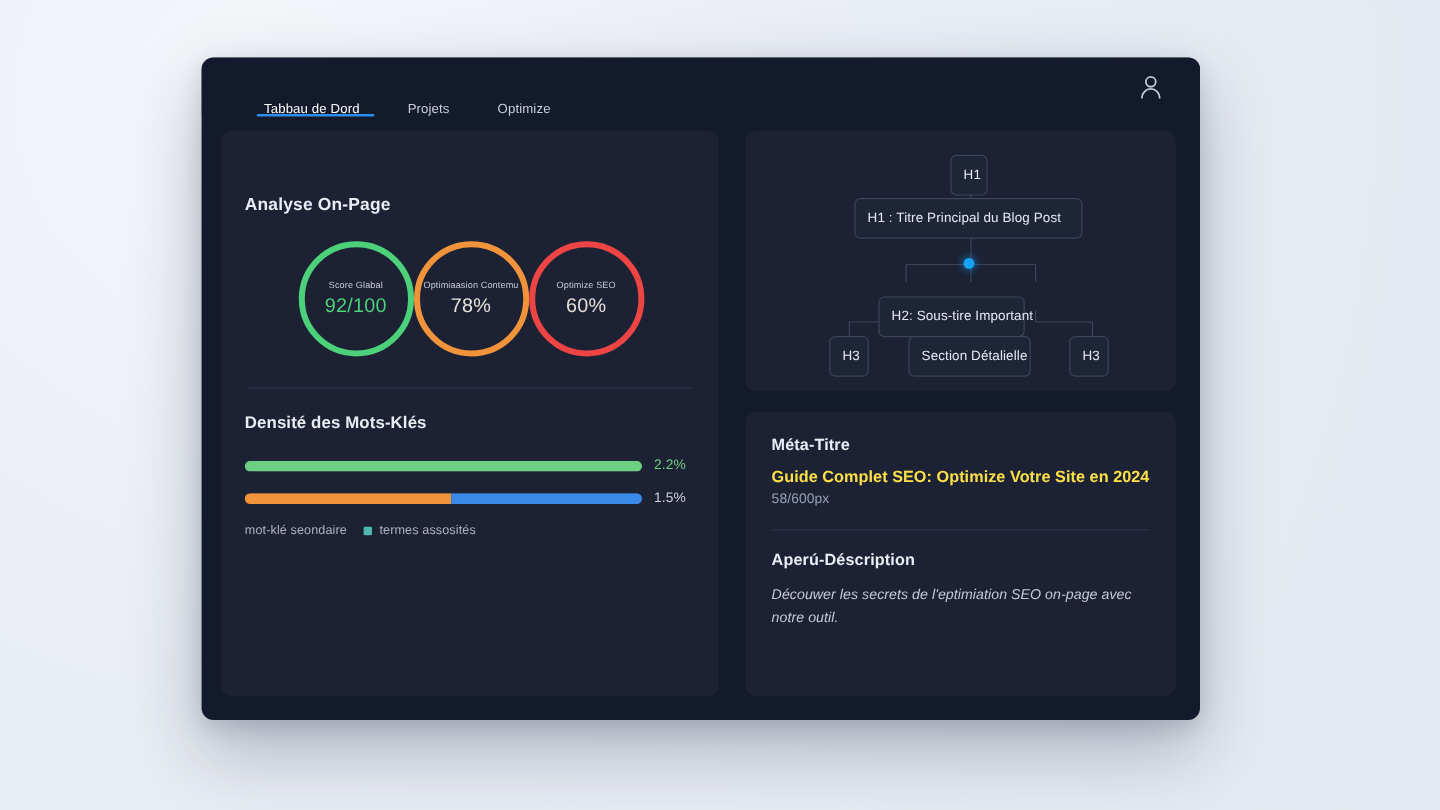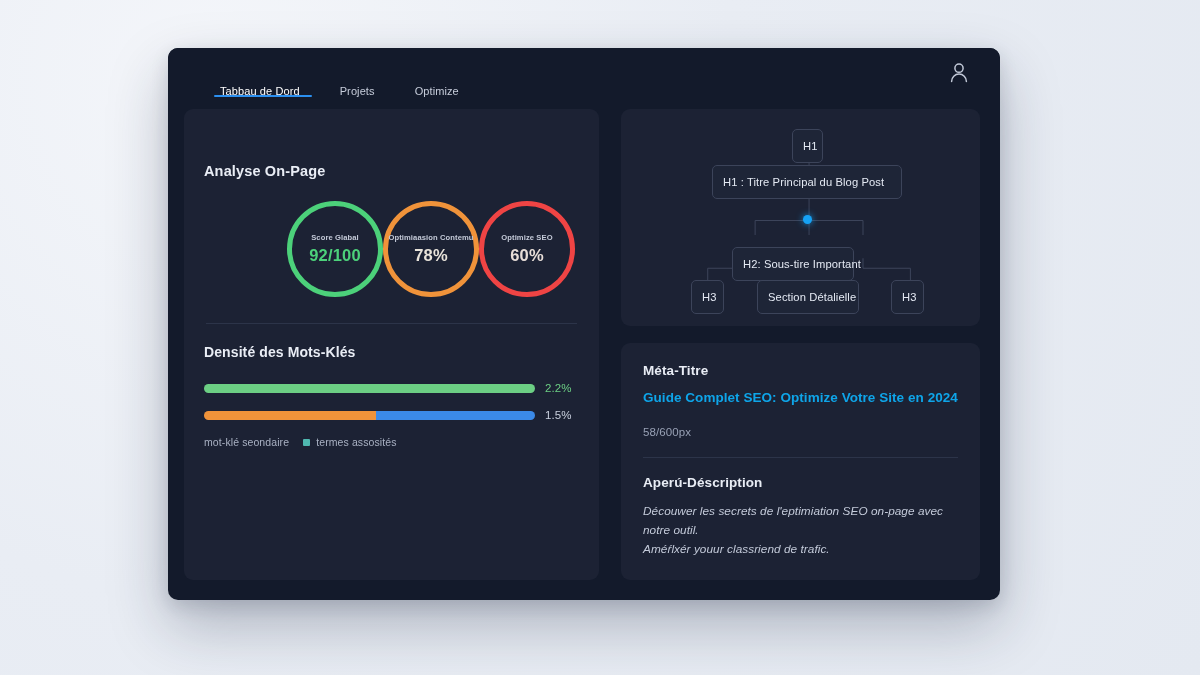--- a/index.html
+++ b/index.html
@@ -134,24 +134,23 @@
     font-size: 14.5px;
     font-weight: 600;
     letter-spacing: 0.15px;
     margin-bottom: 22px;
     margin-top: 36px;
   }
 
   
   .gauges {
     display: flex;
-    justify-content: flex-end;
+    justify-content: center;
     padding: 0 4px 0 6px;
     margin-bottom: 26px;
-    font-weight: bold;
   }
 
   .gauge {
     position: relative;
     width: 96px;
     height: 96px;
     display: flex;
     flex-direction: column;
     align-items: center;
     justify-content: center;
@@ -302,25 +301,25 @@
 
   .meta-label {
     color: #e9edf5;
     font-size: 13.5px;
     font-weight: 600;
     letter-spacing: 0.1px;
     margin-bottom: 12px;
   }
 
   .meta-title-text {
-    color: #0ea5e9;
+    color: #fde047;
     font-size: 13.5px;
     font-weight: 600;
     letter-spacing: 0.05px;
-    margin-bottom: 21px;
+    margin-bottom: 5px;
   }
 
   .meta-count {
     color: #98a1b5;
     font-size: 11.5px;
     letter-spacing: 0.1px;
   }
 
   .meta-divider {
     height: 1px;
@@ -478,20 +477,19 @@
 
         <div class="meta-label">Méta-Titre</div>
         <div class="meta-title-text">Guide Complet SEO: Optimize Votre Site en 2024</div>
         <div class="meta-count">58/600px</div>
 
         <div class="meta-divider"></div>
 
         <div class="meta-label">Aperú-Déscription</div>
         <div class="meta-desc">
           <span>Découwer les secrets de l'eptimiation SEO on-page avec notre outil.</span>
-          <span>Améŕlxér youur classriend de trafic.</span>
         </div>
 
       </div>
 
     </div>
   </div>
 </div>
 
 </body></html>

